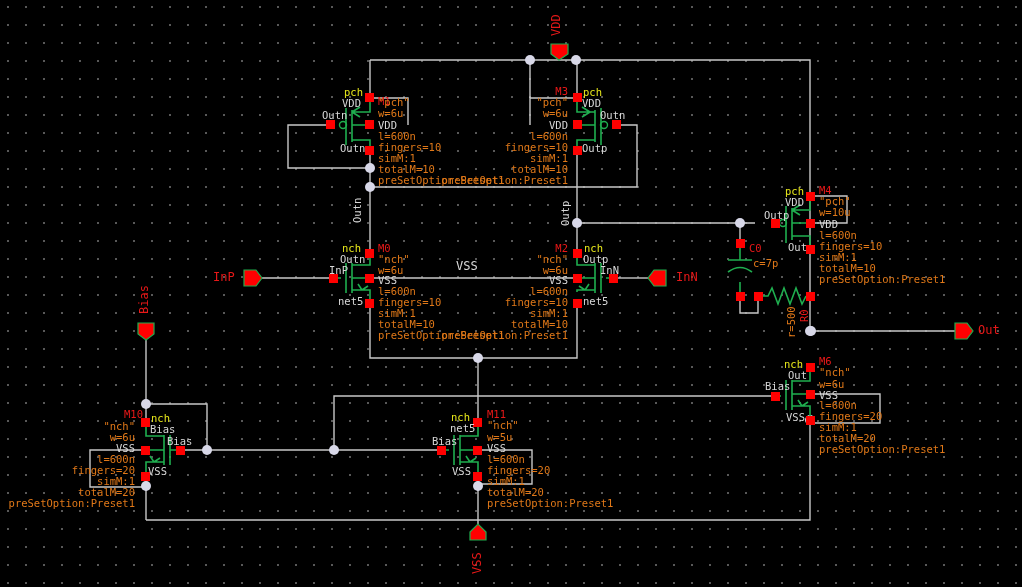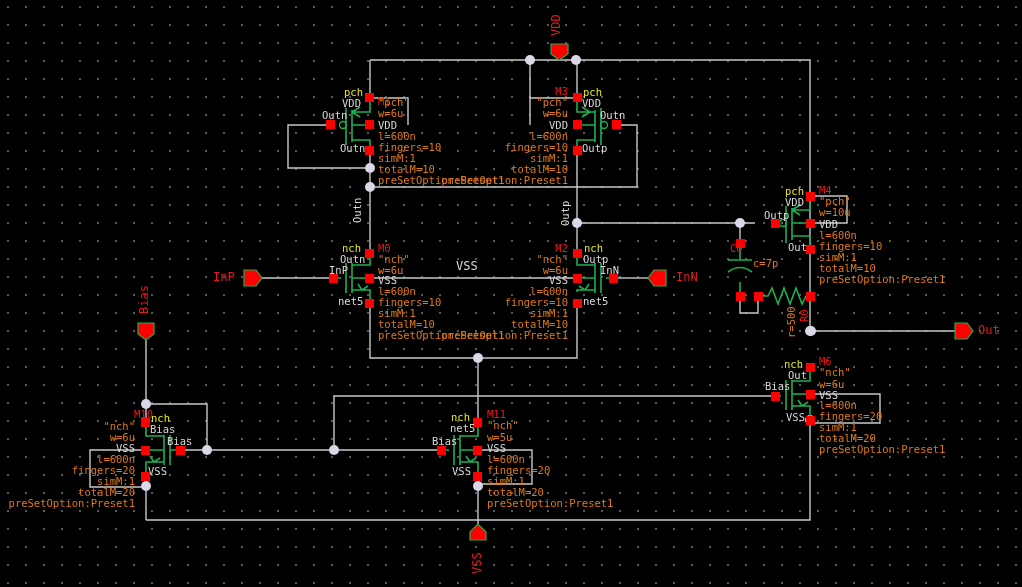--- a/index.html
+++ b/index.html
@@ -230,21 +230,21 @@
   <div class="t param" style="left:819px;top:196px">"pch"</div>
   <div class="t param" style="left:819px;top:207px">w=10u</div>
   <div class="t net" style="left:819px;top:219px">VDD</div>
   <div class="t param" style="left:819px;top:230px">l=600n</div>
   <div class="t param" style="left:819px;top:241px">fingers=10</div>
   <div class="t param" style="left:819px;top:252px">simM:1</div>
   <div class="t param" style="left:819px;top:263px">totalM=10</div>
   <div class="t param" style="left:819px;top:274px">preSetOption:Preset1</div>
 </div>
 
-<div class="t inst" style="left:730px;top:243px">C0</div>
+<div class="t inst" style="left:749px;top:243px">C0</div>
 <div class="t param" style="left:753px;top:258px">c=7p</div>
 <div class="t inst vert" style="left:799px;top:322px">R0</div>
 <div class="t param vert" style="left:786px;top:338px">r=500</div>
 
 <div>
   <div class="t cell" style="left:342px;top:243px">nch</div>
   <div class="t net" style="left:340px;top:254px">Outn</div>
   <div class="t net" style="left:329px;top:265px">InP</div>
   <div class="t net" style="left:338px;top:296px">net5</div>
   <div class="t inst" style="left:378px;top:243px">M0</div>
@@ -288,21 +288,21 @@
   <div class="t param" style="left:819px;top:422px">simM:1</div>
   <div class="t param" style="left:819px;top:433px">totalM=20</div>
   <div class="t param" style="left:819px;top:444px">preSetOption:Preset1</div>
 </div>
 
 <div>
   <div class="t cell" style="left:151px;top:413px">nch</div>
   <div class="t net" style="left:150px;top:424px">Bias</div>
   <div class="t net" style="left:167px;top:436px">Bias</div>
   <div class="t net" style="left:148px;top:466px">VSS</div>
-  <div class="t inst r" style="left:88px;top:409px;width:65px">M10</div>
+  <div class="t inst r" style="left:78px;top:409px;width:65px">M10</div>
   <div class="t param r" style="left:60px;top:421px;width:75px">"nch"</div>
   <div class="t param r" style="left:60px;top:432px;width:75px">w=6u</div>
   <div class="t net r" style="left:60px;top:443px;width:75px">VSS</div>
   <div class="t param r" style="left:40px;top:454px;width:95px">l=600n</div>
   <div class="t param r" style="left:20px;top:465px;width:115px">fingers=20</div>
   <div class="t param r" style="left:20px;top:476px;width:115px">simM:1</div>
   <div class="t param r" style="left:20px;top:487px;width:115px">totalM=20</div>
   <div class="t param r" style="left:0px;top:498px;width:135px">preSetOption:Preset1</div>
 </div>
 

